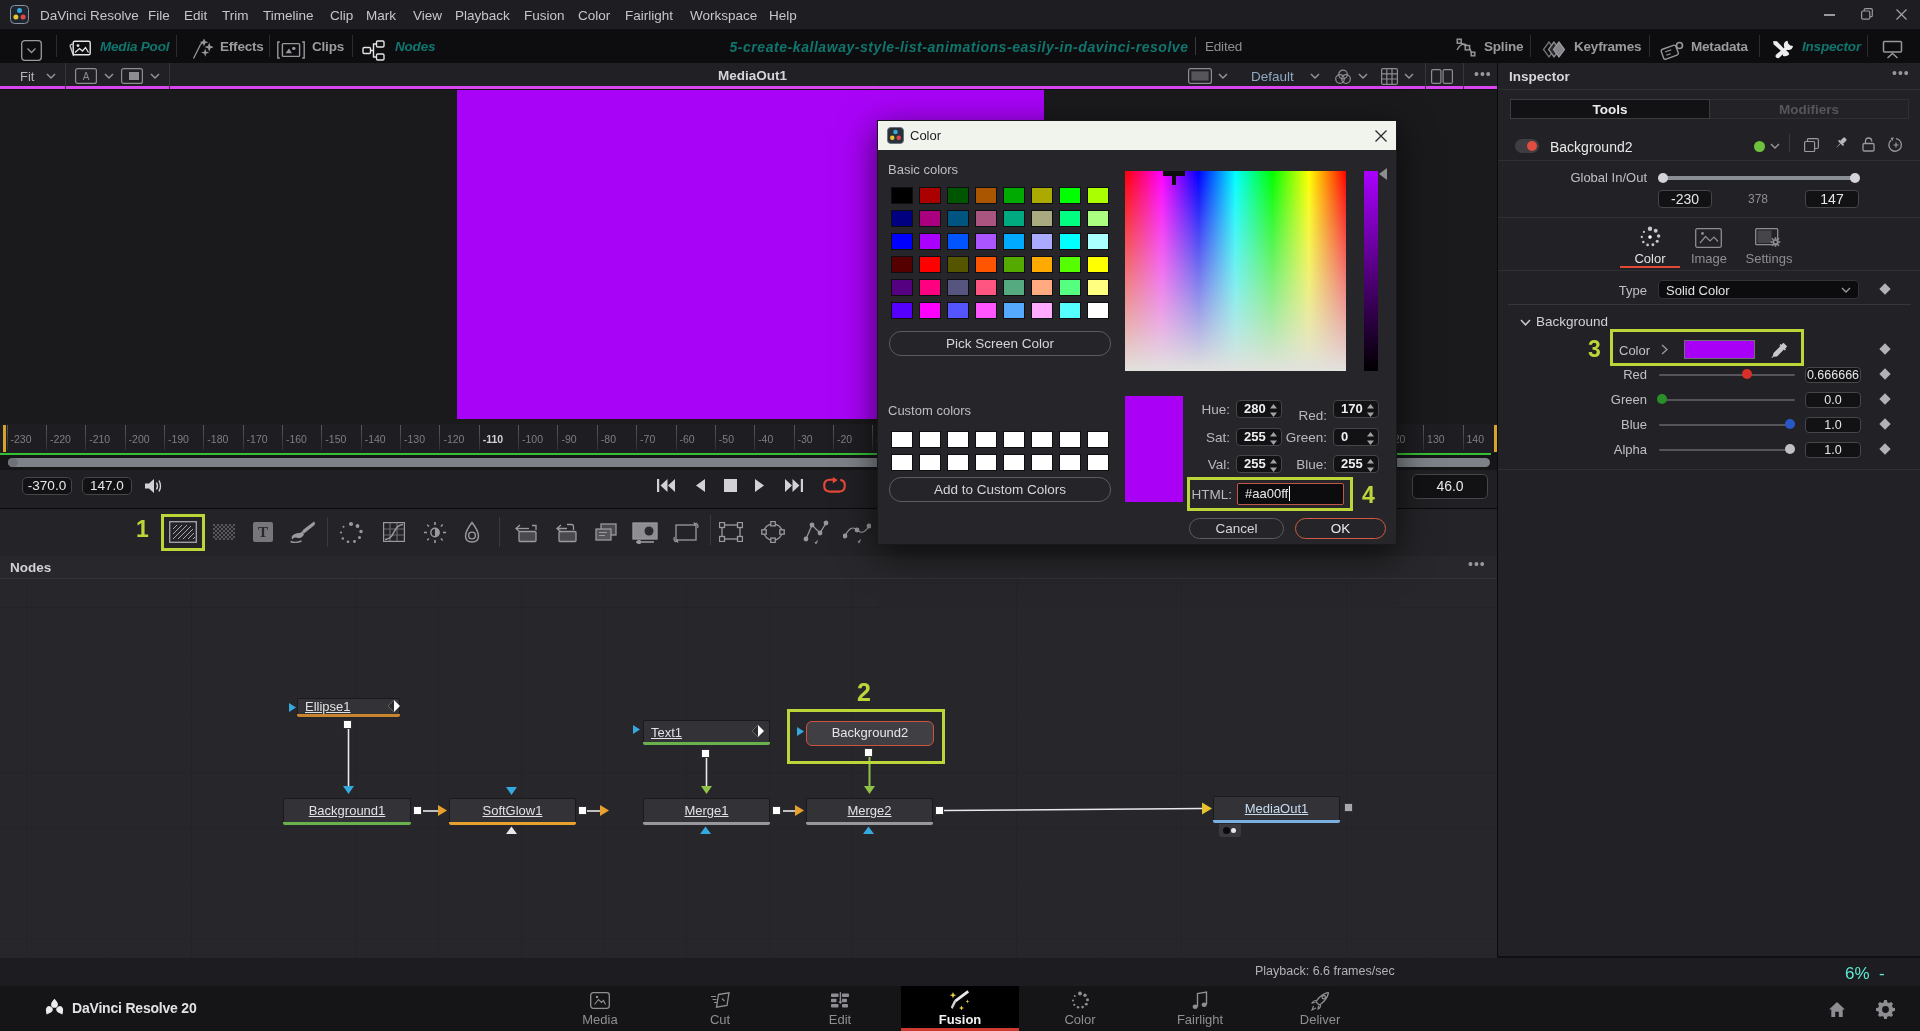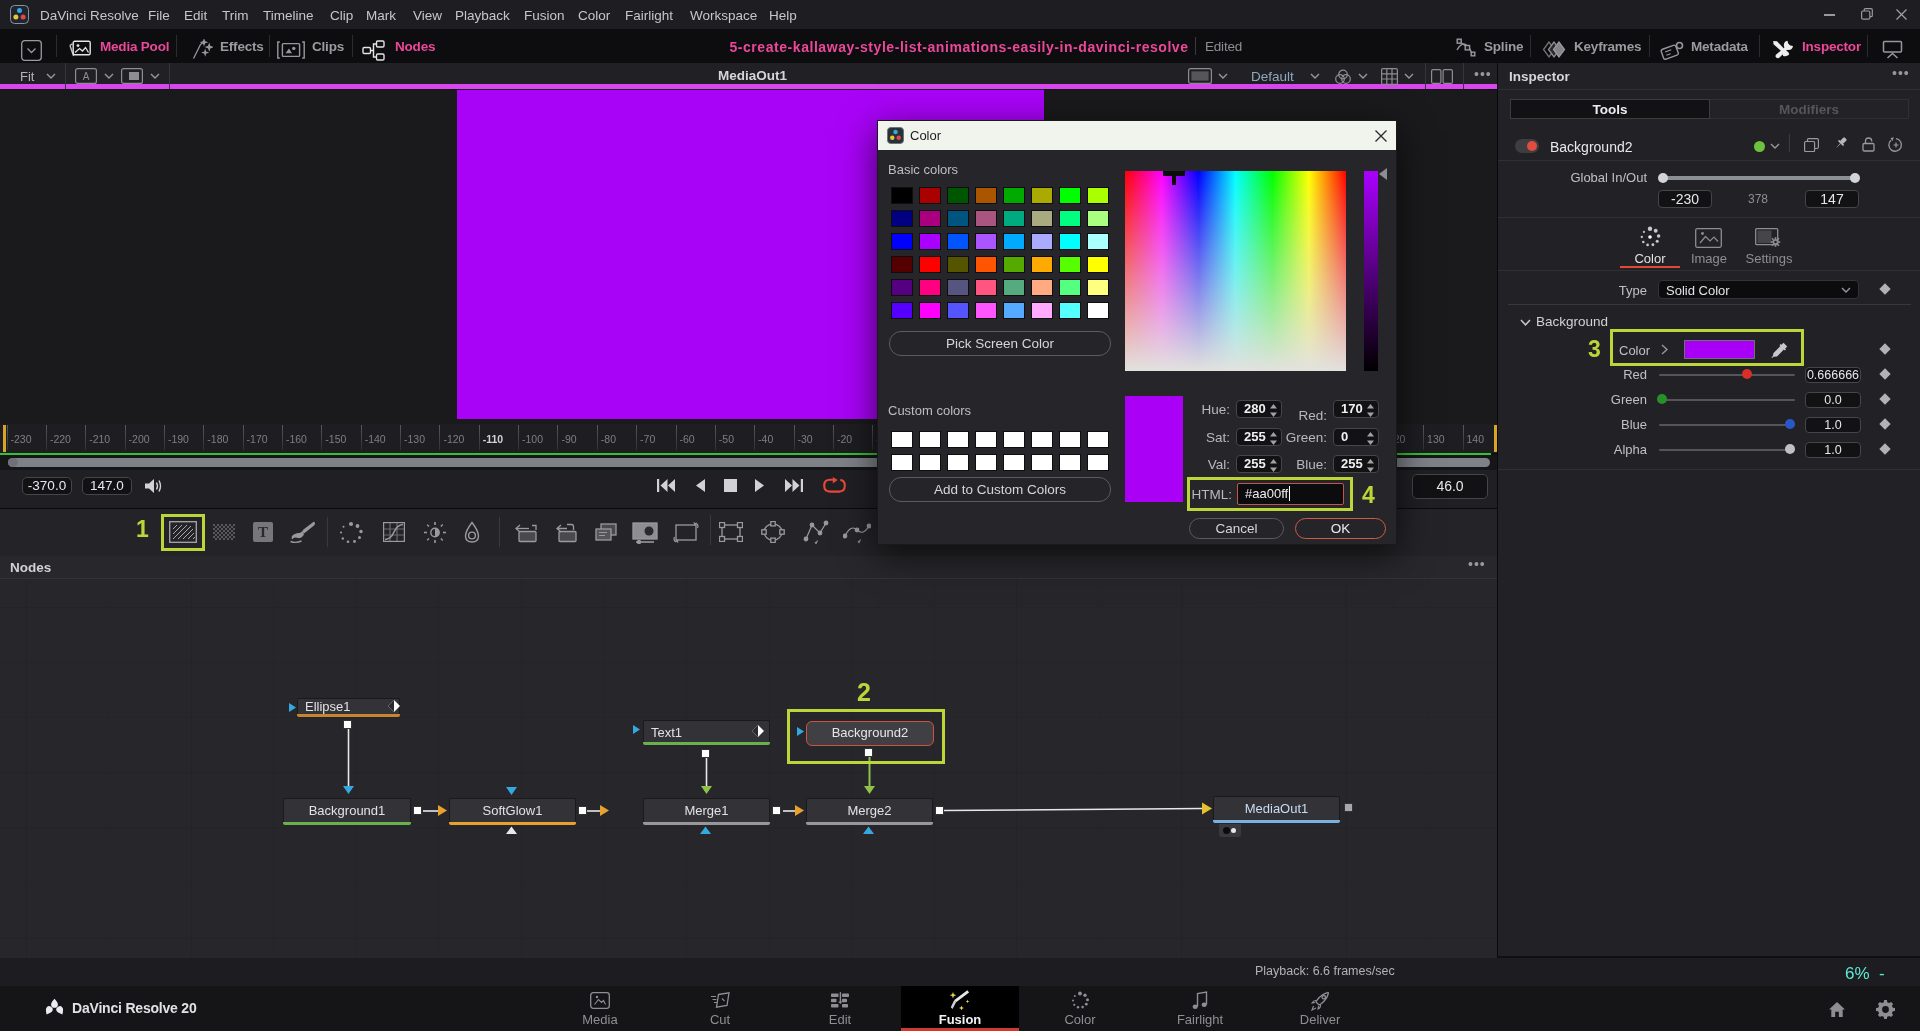--- a/index.html
+++ b/index.html
@@ -5,44 +5,44 @@
 * { margin:0; padding:0; box-sizing:border-box; }
 html,body { width:1920px; height:1031px; background:#101013; overflow:hidden; }
 body { font-family:"Liberation Sans", sans-serif; position:relative; }
 .abs { position:absolute; }
 
 #menubar { left:0; top:0; width:1920px; height:29px; background:#1e1e22; }
 #menubar .mi { position:absolute; top:7.5px; font-size:13.5px; color:#c6c6ca; }
 
 #toolbar2 { left:0; top:29px; width:1920px; height:34px; background:#0d0d10; }
 .tbtxt { position:absolute; top:10px; font-size:13.5px; font-weight:bold; color:#9b9b9f; letter-spacing:-0.2px; }
-.tbtxt.on { color:#ec4899; }
+.tbtxt.on { color:#0f766e;font-style:italic; }
 .tbsep { position:absolute; top:6px; width:1px; height:22px; background:#2c2c30; }
 
-#vhead { left:0; top:63px; width:1497px; height:26px; background:#212125; border-bottom:5px solid #d946ef;}
+#vhead { left:0; top:63px; width:1497px; height:26px; background:#212125; border-bottom:3px solid #d946ef;}
 
 #viewer { left:0; top:90px; width:1497px; height:334px; background:#1a1a1c; }
 #magenta { left:457px; top:0px; width:587px; height:329px; background:#a803f7; }
 
 #ruler { left:0; top:424px; width:1497px; height:29px; background:#1e1e22; overflow:hidden;}
 #ruler .tick { position:absolute; top:1px; width:1px; height:25px; background:linear-gradient(#5a5a5e,#303034); }
 #ruler .tlab { position:absolute; top:9px; font-size:10.5px; color:#7e7e83; }
 #greenline { left:0; top:453px; width:1491px; height:2px; background:#35c135; }
 #scrollzone { left:0; top:455px; width:1497px; height:15px; background:#161619; }
 #scrollbar { position:absolute; left:8px; top:3px; width:1482px; height:9px; background:#7e8288; border-radius:5px; }
 
 #transport { left:0; top:470px; width:1497px; height:38px; background:#202024; }
 .nbox { position:absolute; background:#121215; border:1px solid #46464a; border-radius:5px; color:#e8e8ea; font-size:13.5px; text-align:center; }
 
 #toolrow { left:0; top:508px; width:1497px; height:48px; background:#242428; border-top:1px solid #0a0a0c; }
 
 #nodehead { left:0; top:556px; width:1497px; height:23px; background:#28282c; border-bottom:1px solid #343438;}
 
 #graph { left:0; top:579px; width:1497px; height:379px; background:#27272b; overflow:hidden; }
-.node { position:absolute; height:24px; background:#323237; border:1px solid #1a1a1d; border-bottom:none; color:#e2e2e4; font-size:13px; text-align:center; line-height:23px; border-radius:2px 2px 0 0; }
+.node { position:absolute; height:24px; background:#323237; border:1px solid #1a1a1d; border-bottom:none; color:#e2e2e4; font-size:13px; text-align:center; line-height:23px; border-radius:2px 2px 0 0;text-decoration:underline; }
 .nodeu { position:absolute; height:3px; border-radius:0 0 2px 2px; }
 .osq { position:absolute; width:9px; height:9px; background:#ffffff; border:1px solid #333; }
 
 #status { left:0; top:958px; width:1920px; height:28px; background:#1d1d21; }
 #statusR { left:1497px; top:958px; width:423px; height:28px; }
 
 #inspector { left:1497px; top:63px; width:423px; height:893px; background:#222226; border-left:1px solid #0a0a0c; }
 .diamond { position:absolute; width:8px; height:8px; background:#b2b2b6; transform:rotate(45deg); }
 .track { position:absolute; height:2px; background:#54545a; border-radius:1px; }
 .knob { position:absolute; width:10px; height:10px; border-radius:50%; }

